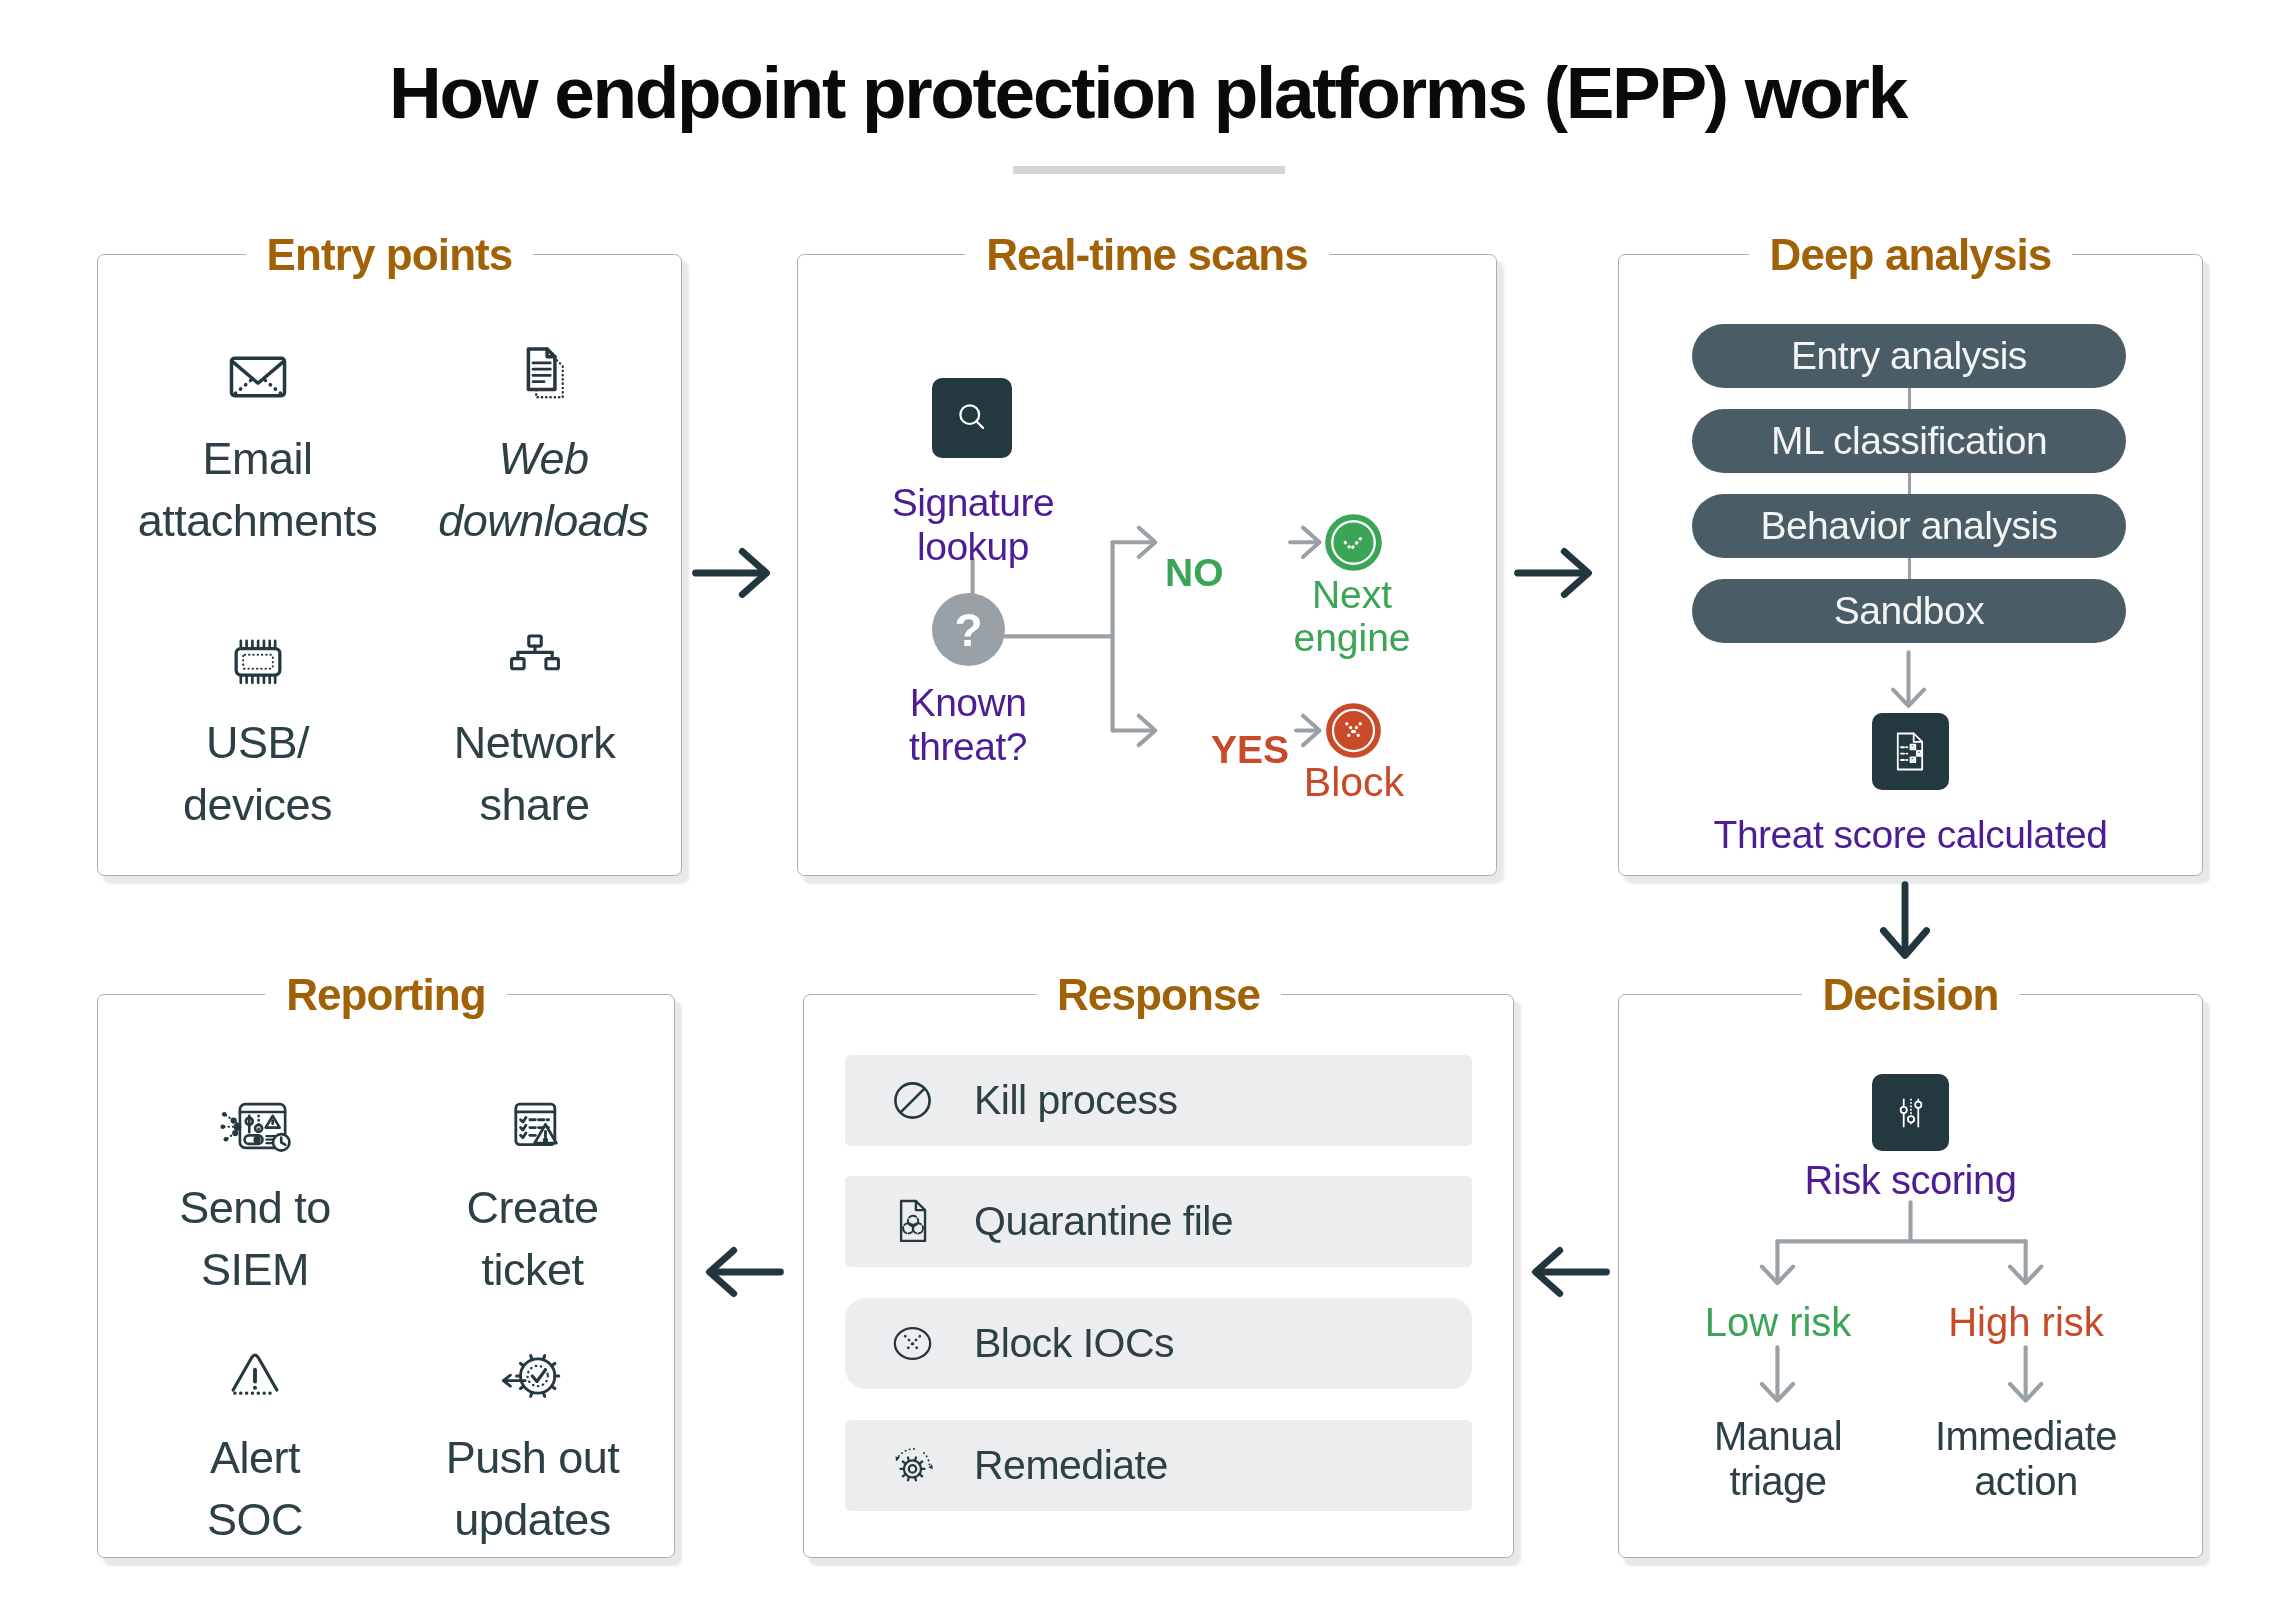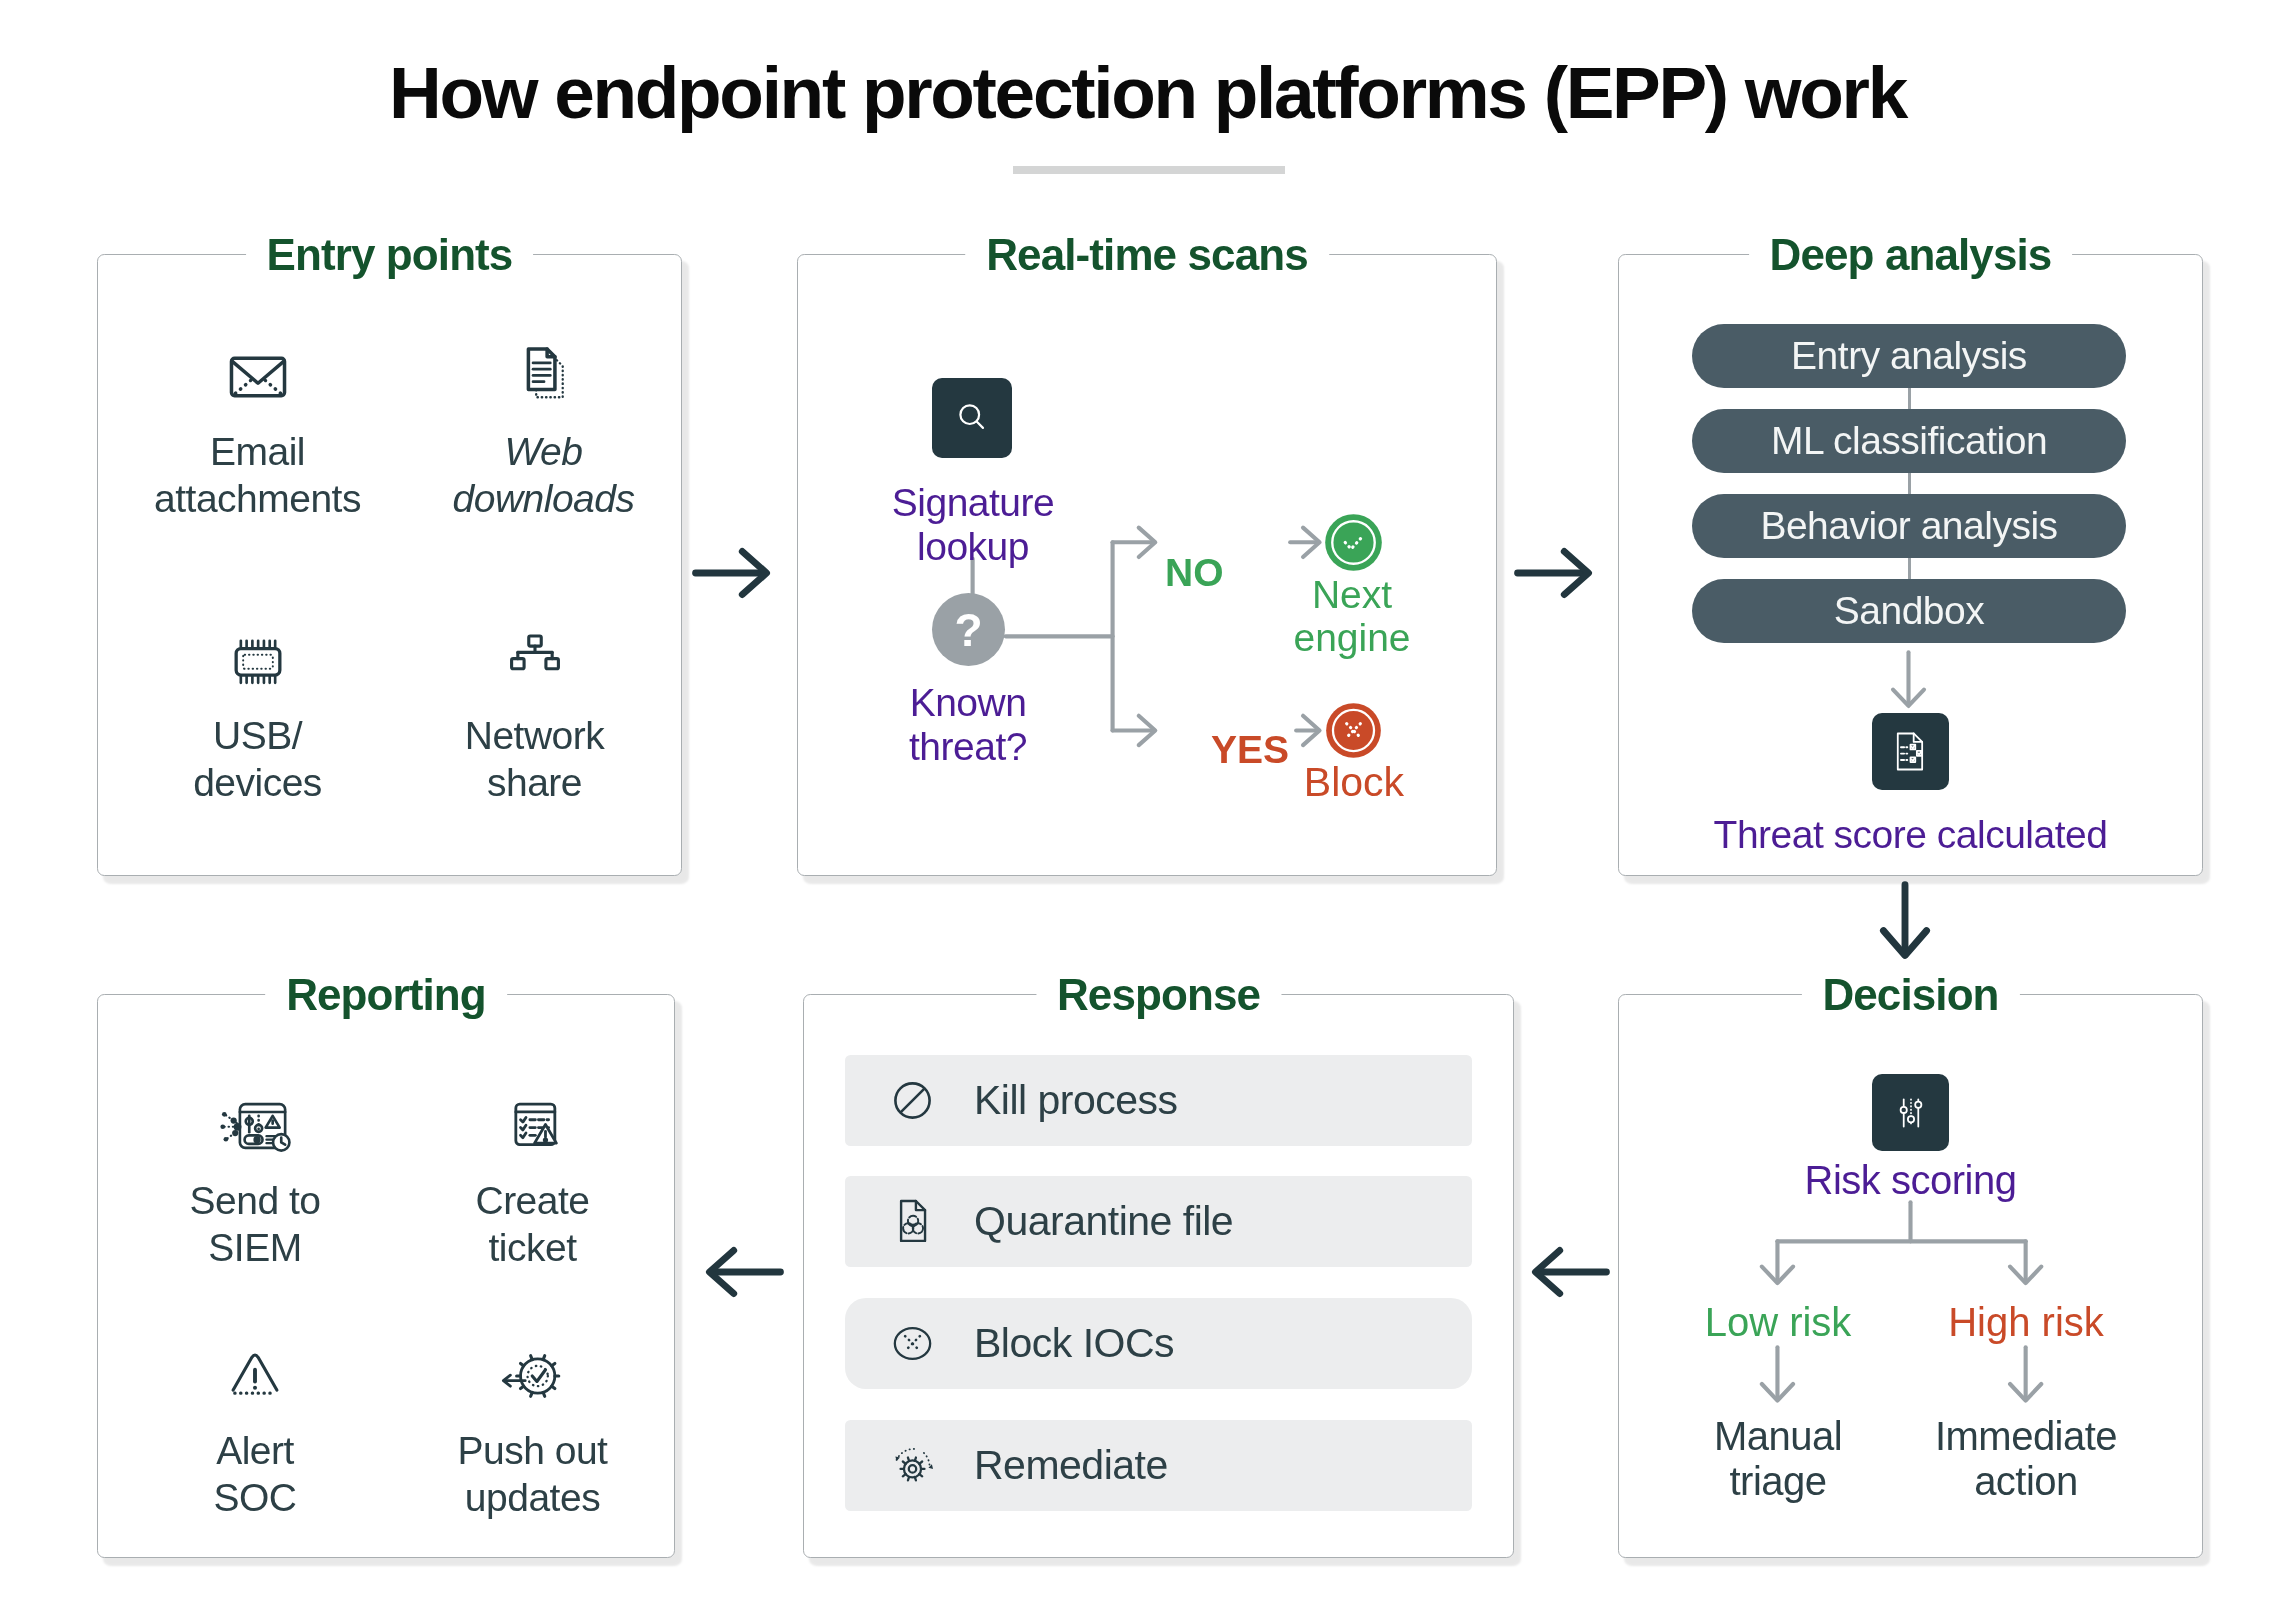--- a/index.html
+++ b/index.html
@@ -6,24 +6,24 @@
   body{width:2295px;height:1607px;position:relative;overflow:hidden;
        font-family:"Liberation Sans","DejaVu Sans",sans-serif;color:#0d1112;}
   .canvas{position:absolute;inset:0;}
   .title{position:absolute;top:51px;left:0;width:100%;text-align:center;
          font-size:73px;font-weight:700;letter-spacing:-2.3px;color:#0a0a0a;}
   .title-rule{position:absolute;top:166px;left:1013px;width:272px;height:8.3px;background:#d4d5d5;}
   .panel{position:absolute;background:#ffffff;border:1.4px solid #a9aeb1;border-radius:7.3px;
          box-shadow:6.9px 7.8px 2.3px rgba(0,0,0,0.09);}
   .legend{position:absolute;top:-29px;left:50%;transform:translateX(-50%);
           background:#ffffff;padding:0 21px;font-size:44px;font-weight:700;
-          letter-spacing:-0.9px;color:#14532d;white-space:nowrap;line-height:57px;}
+          letter-spacing:-0.9px;color:#a16207;white-space:nowrap;line-height:57px;}
   .pre{white-space:pre-line;}
   .cell{position:absolute;width:257px;text-align:center;}
-  .cell .lbl{margin-top:10px;font-size:39px;line-height:47px;color:#2d4046;letter-spacing:-0.5px;}
+  .cell .lbl{margin-top:10px;font-size:45px;line-height:62px;color:#2d4046;letter-spacing:-0.5px;}
   .ic{display:inline-block;}
   .darksq{position:absolute;background:#243840;border-radius:10px;display:flex;
           align-items:center;justify-content:center;}
   .overlay{position:absolute;left:0;top:0;}
   .flowlbl{position:absolute;text-align:center;}
   .black-lbl{font-size:39px;line-height:44px;color:#4c1d95;letter-spacing:-0.5px;text-align:center;}
   .slate-lbl{font-size:40px;line-height:45px;color:#2d4046;letter-spacing:-0.5px;}
   .pill{position:absolute;left:73px;width:434px;height:64px;background:#4a5c66;border-radius:32px;
         display:flex;align-items:center;justify-content:center;color:#f3f5f5;font-size:39px;letter-spacing:-0.5px;}
   .pill-link{position:absolute;left:289px;width:2.8px;height:21px;background:#9aa1a6;}

